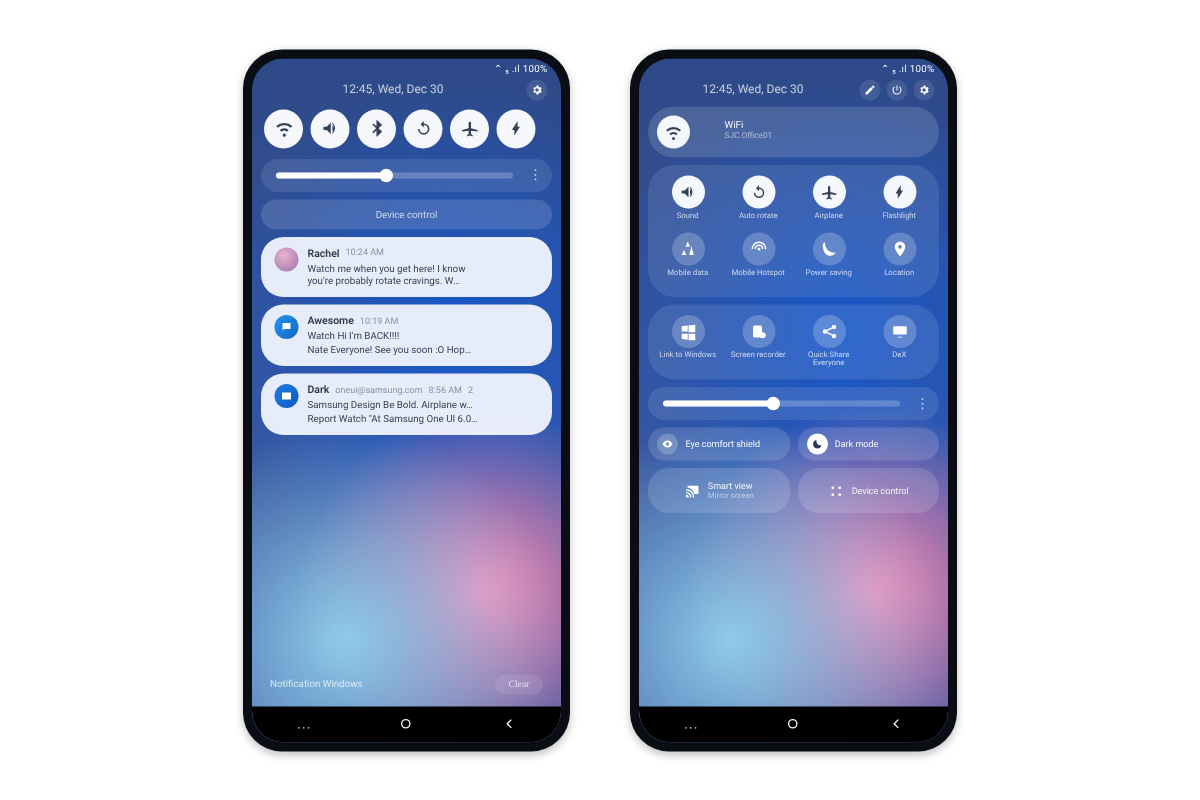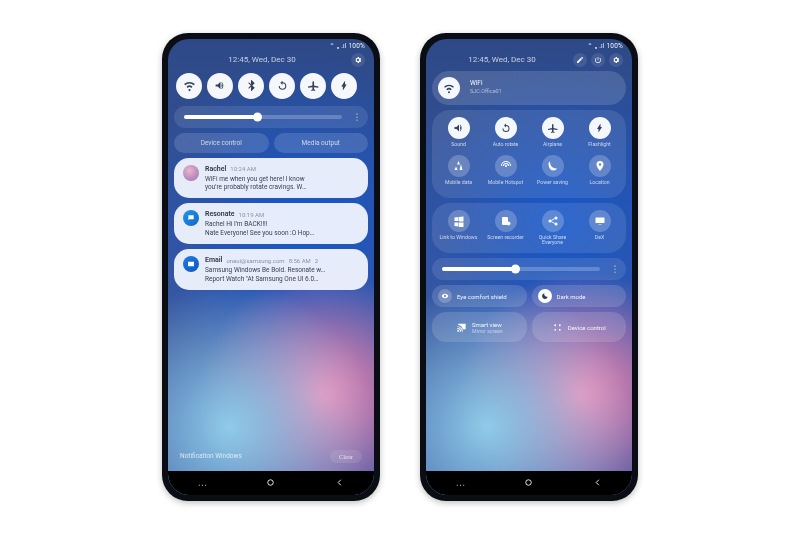--- a/index.html
+++ b/index.html
@@ -74,21 +74,21 @@
   .footerrow{display:flex;align-items:center;justify-content:space-between;font-size:6.5px;color:var(--txt-dim);
     margin-top:auto; padding:2px 6px;}
   .clear{padding:3px 9px;border-radius:10px;background:var(--glass-lo);font-family:Liberation Serif, serif;}
 
   .nav{height:24px;background:#000;border-radius:0 0 21px 21px;display:flex;align-items:center;justify-content:space-around;}
   .nav svg{width:11px;height:11px;fill:#cfd6e2;}
 
   
   .qp{padding:0 6px 6px;display:flex;flex-direction:column;gap:5px;flex:1;overflow:hidden;}
   .wide2{display:flex;gap:5px;}
-  .wtile{flex:1;height:34px;border-radius:17px;background:var(--glass);display:flex;align-items:center;padding:0 6px;gap:10px;}
+  .wtile{flex:1;height:34px;border-radius:17px;background:var(--glass);display:flex;align-items:center;padding:0 6px;gap:23px;}
   .wtile .wicon{width:22px;height:22px;border-radius:50%;background:#f4f7fb;display:flex;align-items:center;justify-content:center;}
   .wtile .wicon svg{width:12px;height:12px;fill:#334257;}
   .wtile.off .wicon{background:var(--glass-hi);}
   .wtile.off .wicon svg{fill:#fff;}
   .wtile .wl{font-size:6.5px;line-height:1.2;}
   .wtile .wl .sub{display:block;font-size:5.5px;color:var(--txt-dim2);}
   .grid4{display:grid;grid-template-columns:repeat(4,1fr);gap:2px 2px;
     background:var(--glass-lo);border-radius:18px;padding:7px 4px;}
   .gcell{display:flex;flex-direction:column;align-items:center;gap:3px;}
   .gicon{width:22px;height:22px;border-radius:50%;display:flex;align-items:center;justify-content:center;}
@@ -246,75 +246,74 @@
       </div>
       <div class="slider">
         <div class="track">
             <div class="fill"></div>
             <div class="dot"></div>
           </div>
         <span class="kebab">⋮</span>
       </div>
       <div class="twin">
         <div class="pill">Device control</div>
-        <div class="pill">Media output</div>
       </div>
 
       <div class="notif">
         <div class="nlayout">
           <div class="avatar av-img"></div>
           <div class="ncol">
             <div class="nh">
                 <span>Rachel</span>
               <span class="ts">10:24 AM</span>
               </div>
             <div class="body">
-              <span>WiFi me when you get here! I know</span><br>
+              <span>Watch me when you get here! I know</span><br>
               <span>you're probably rotate cravings. W…</span>
             </div>
           </div>
         </div>
       </div>
 
       <div class="notif">
         <div class="nlayout">
           <div class="avatar av-msg">
               <svg>
                 <use href="#i-msg"></use>
               </svg>
             </div>
           <div class="ncol">
             <div class="nh">
-                <span>Resonate</span>
+                <span>Awesome</span>
               <span class="ts">10:19 AM</span>
               </div>
             <div class="body">
-              <span>Rachel  Hi I'm BACK!!!!</span><br>
+              <span>Watch  Hi I'm BACK!!!!</span><br>
               <span>Nate  Everyone! See you soon :O Hop…</span>
             </div>
           </div>
         </div>
       </div>
 
       <div class="notif">
         <div class="nlayout">
           <div class="avatar av-mail">
               <svg>
                 <use href="#i-mail"></use>
               </svg>
             </div>
           <div class="ncol">
             <div class="nh">
-                <span>Email</span>
+                <span>Dark</span>
               <span class="ts" style="color:#8a93a2">oneui@samsung.com</span>
               <span class="ts">8:56 AM</span>
               <span class="ts">2</span>
               </div>
             <div class="body">
-              <span>Samsung Windows  Be Bold. Resonate w…</span><br>
+              <span>Samsung Design  Be Bold. Airplane w…</span><br>
               <span>Report  Watch "At Samsung One UI 6.0…</span>
             </div>
           </div>
         </div>
       </div>
 
       <div class="footerrow">
         <span>Notification Windows</span>
         <span class="clear">Clear</span>
       </div>

